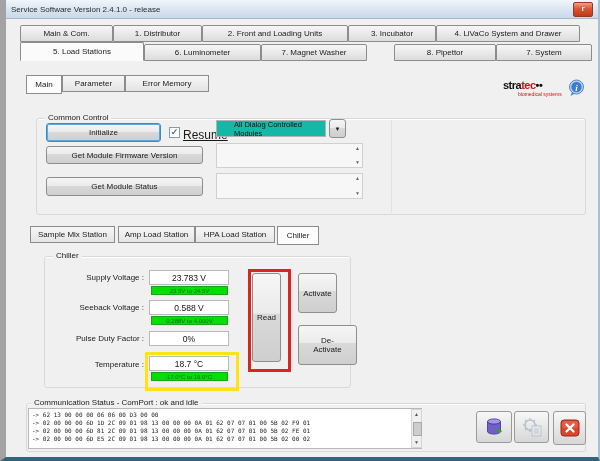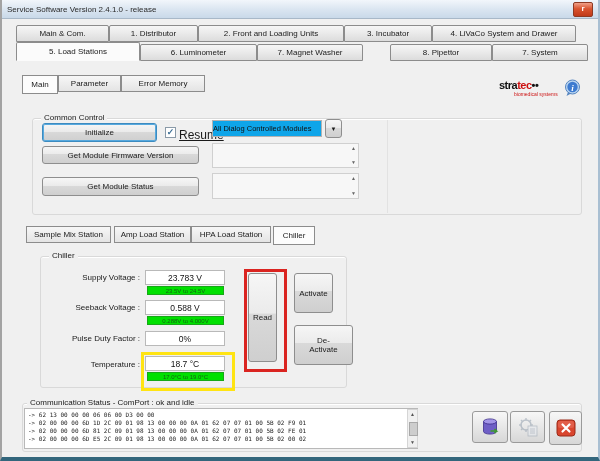--- a/index.html
+++ b/index.html
@@ -1,17 +1,17 @@
 <!DOCTYPE html>
 <html><head>
 <meta charset="utf-8">
 <style>
   html,body{margin:0;padding:0;background:#555;font-family:"Liberation Sans", sans-serif;}
   .window{position:relative;width:600px;height:461px;box-sizing:border-box;background:#f0f0f0;
-    border-left:2px solid #a3a3a3;border-right:2px solid #a9bfd2;border-bottom:4px solid #33667c;overflow:hidden;}
+    border-left:6px solid #a3a3a3;border-right:2px solid #a9bfd2;border-bottom:4px solid #33667c;overflow:hidden;}
   .titlebar{position:absolute;left:0;top:0;right:0;height:18px;
     background:linear-gradient(#f2f6fb,#dbe6f1 50%,#c9d9e9);border-bottom:1px solid #a8b8c8;display:flex;align-items:center;}
   .title-text{font-size:8px;color:#2a2a2a;padding-left:5px;}
   .close-btn{position:absolute;right:5px;top:2px;width:18px;height:13px;border-radius:2px;
     background:linear-gradient(#f0a088,#d9542f 45%,#c03a1a);border:1px solid #8e3a24;color:#fff;
     font-size:8px;line-height:11px;text-align:center;font-weight:bold;cursor:default;}
   .client{position:absolute;left:2px;top:19px;right:2px;bottom:0;background:#f0f0f0;}
 
   .tab{position:absolute;box-sizing:border-box;height:17px;background:linear-gradient(#f6f6f6,#ebebeb 45%,#dcdcdc);
     border:1px solid #8c8c8c;border-radius:2px 2px 0 0;font-size:8px;color:#1a1a1a;
@@ -22,22 +22,22 @@
   .subtab.selected{background:#fcfcfc;height:19px;margin-top:-2px;z-index:2;}
 
   .groupbox{position:absolute;box-sizing:border-box;border:1px solid #d9d9d9;border-radius:3px;box-shadow:0 1px 0 #fff inset;}
   .group-label{position:absolute;top:-6px;left:8px;background:#f0f0f0;padding:0 3px;font-size:8px;color:#1a1a1a;}
 
   .btn{position:absolute;box-sizing:border-box;background:linear-gradient(#f6f6f6,#ebebeb 45%,#d9d9d9 46%,#cfcfcf);
     border:1px solid #8e8e8e;border-radius:3px;font-size:8px;color:#1a1a1a;
     display:flex;align-items:center;justify-content:center;text-align:center;cursor:default;}
   .btn.focus{box-shadow:0 0 0 1px #57a9de inset;border-color:#3d8bc0;}
 
-  .field{position:absolute;box-sizing:border-box;background:#0ea5e9;border:1px solid #b2b2b2;font-size:7.5px;color:#111;
-    display:flex;align-items:center;padding-left:0;}
+  .field{position:absolute;box-sizing:border-box;background:#14b8a6;border:1px solid #b2b2b2;font-size:7.5px;color:#111;
+    display:flex;align-items:center;padding-left:17px;}
   .memo{position:absolute;box-sizing:border-box;background:#f7f7f7;border:1px solid #d0d0d0;}
   .spin{position:absolute;width:11px;font-size:5px;color:#666;text-align:center;line-height:9px;cursor:default;}
 
   .chk{position:absolute;width:11px;height:11px;background:#fff;border:1px solid #8a9aa8;box-sizing:border-box;
     font-size:9px;line-height:9px;color:#3a6d94;text-align:center;font-weight:bold;}
   .lbl{position:absolute;font-size:12px;color:#1a1a1a;white-space:nowrap;text-decoration:underline;}
 
   .val-label{position:absolute;font-size:8px;color:#1a1a1a;text-align:right;width:100px;}
   .val-box{position:absolute;box-sizing:border-box;width:80px;height:15px;background:#fff;border:1px solid #b9b9b9;
     font-size:8.5px;color:#111;display:flex;align-items:center;justify-content:center;}

